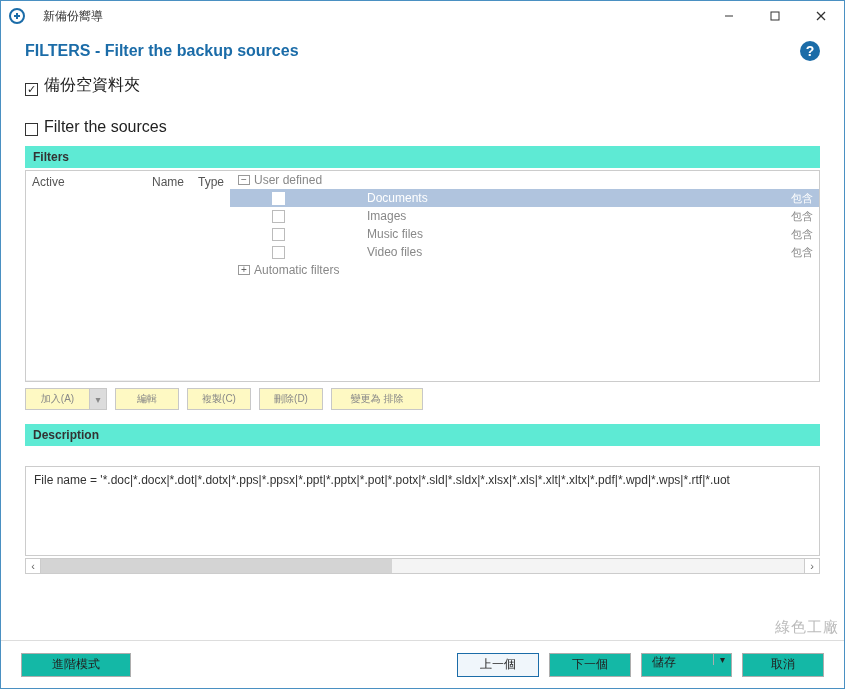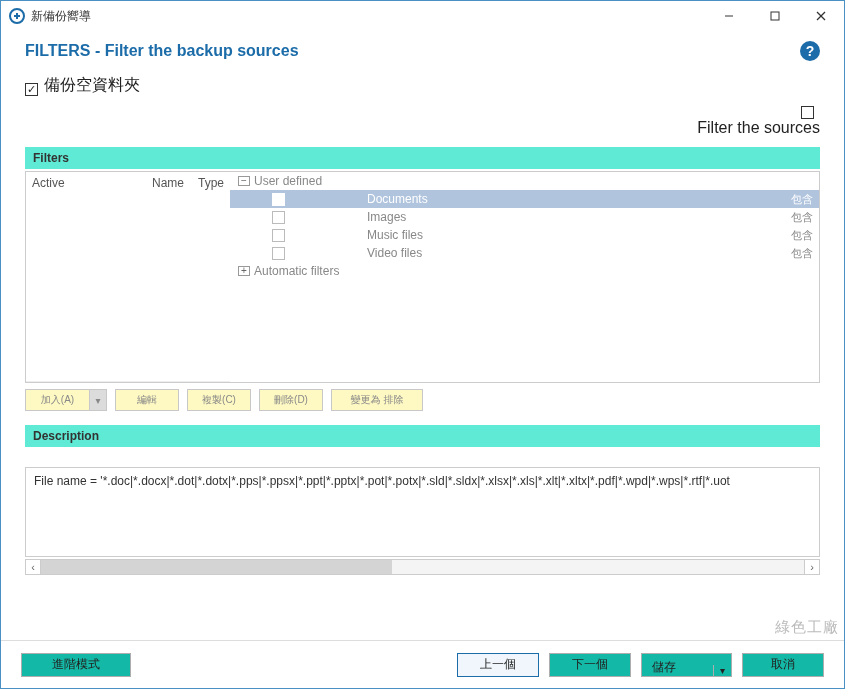--- a/index.html
+++ b/index.html
@@ -1,18 +1,18 @@
 <!DOCTYPE html>
 <html><head>
 <meta charset="utf-8">
 <style>
 * { box-sizing: border-box; margin: 0; padding: 0; font-family: "Segoe UI", "Microsoft JhengHei", sans-serif; }
 html, body { width: 845px; height: 689px; overflow: hidden; background: #fff; }
 .window { width: 845px; height: 689px; border: 1px solid #4a90c2; display: flex; flex-direction: column; background: #fff; }
-.titlebar { height: 30px; display: flex; align-items: center; padding: 0 0 0 8px; font-size: 12px; color: #333; }
+.titlebar { height: 30px; display: flex; align-items: center; padding: 0 0 0 8px; font-size: 12px; color: #333; gap: 12px; }
 .titlebar .app-icon { width: 16px; height: 16px; margin-right: 6px; display:flex; align-items:center; justify-content:center; }
 .titlebar .title { flex: 1; }
 .titlebar .win-btns { display: flex; }
 .titlebar .win-btn { width: 46px; height: 30px; display:flex; align-items:center; justify-content:center; font-size:14px; color:#333; }
 .content { flex:1; padding: 10px 24px 0 24px; display:flex; flex-direction:column; overflow:hidden; }
 .header-row { display:flex; align-items:center; }
 .header-row h1 { color:#1b6ca8; font-size:16px; font-weight:700; flex:1; }
 .help-icon { width:20px; height:20px; border-radius:50%; background:#1b6ca8; color:#fff; display:flex; align-items:center; justify-content:center; font-weight:700; font-size:14px; }
 .checkbox-row { display:flex; align-items:flex-end; margin-top:14px; font-size:16px; color:#222; }
 .checkbox-row .cb { width:13px; height:13px; border:1px solid #333; margin-right:6px; display:flex; align-items:center; justify-content:center; font-size:11px; }
@@ -40,21 +40,21 @@
 .btn-row .split .drop { background:#dcdcdc; border:1px solid #c8c8c8; width:18px; display:flex; align-items:center; justify-content:center; font-size:10px; color:#888; }
 .desc-box { border:1px solid #ccc; height:90px; margin-top:20px; padding:6px 8px; font-size:12px; color:#333; overflow:hidden; white-space:nowrap; position:relative; }
 .desc-scroll { display:flex; align-items:center; margin-top:2px; }
 .desc-scroll .arrow { width:16px; height:16px; border:1px solid #ccc; display:flex; align-items:center; justify-content:center; font-size:11px; color:#666; }
 .desc-scroll .track { flex:1; height:16px; border:1px solid #ccc; border-left:none; border-right:none; background:#f4f4f4; position:relative; }
 .desc-scroll .thumb { position:absolute; left:0; top:0; height:14px; width:46%; background:#d4d4d4; }
 .footer { height:48px; border-top:1px solid #ddd; display:flex; align-items:center; padding:0 20px; gap:10px; background:#fff; }
 .footer .spacer { flex:1; }
 .footer .fbtn { min-width:82px; height:24px; border:1px solid #adadad; background:#14b8a6; font-size:12px; display:flex; align-items:center; justify-content:center; color:#222; }
 .footer .fbtn.primary { border-color:#1b6ca8; background:#f0f6fb; }
-.footer .fbtn.split { display:flex; align-items:flex-end; padding:0;gap:27px; }
+.footer .fbtn.split { display:flex; align-items:flex-start; padding:0;gap:27px; }
 .footer .fbtn.split .main { flex:1; display:flex; align-items:center; justify-content:center; padding:0 10px; }
 .footer .fbtn.split .dd { width:18px; display:flex; align-items:center; justify-content:center; border-left:1px solid #adadad; font-size:10px; }
 .watermark { position:absolute; right:6px; bottom:52px; font-size:15px; color:#bbb; text-shadow: -1px 0 #fff, 1px 0 #fff; letter-spacing:1px; }
 </style>
 </head>
 <body>
 
 <div class="window">
   <div class="titlebar">
     <span class="app-icon">
@@ -87,21 +87,21 @@
   <div class="content">
     <div class="header-row">
       <h1>FILTERS - Filter the backup sources</h1>
       <div class="help-icon">?</div>
     </div>
 
     <div class="checkbox-row">
       <span class="cb checked"></span>
       <span>備份空資料夾</span>
     </div>
-    <div class="checkbox-row" style="margin-top:10px;flex-direction:column;">
+    <div class="checkbox-row" style="margin-top:22px;">
       <span class="cb"></span>
       <span>Filter the sources</span>
     </div>
 
     <div class="group">
       <div class="group-header">Filters</div>
       <div class="filters-box">
         <div class="filters-head">
           <div class="col-active">Active</div>
           <div class="col-name">Name</div>

